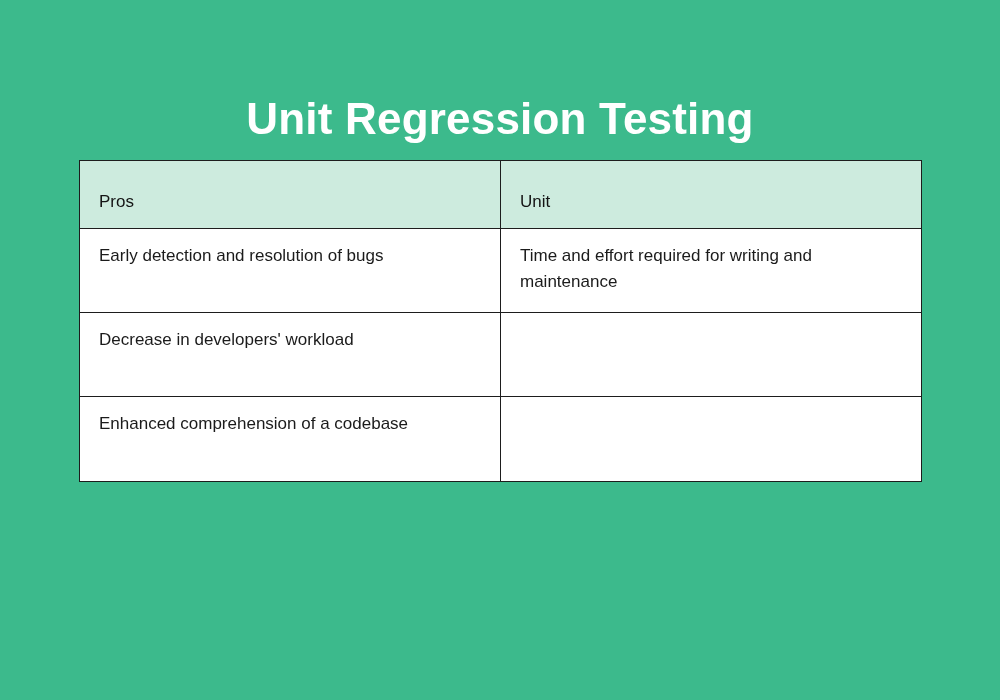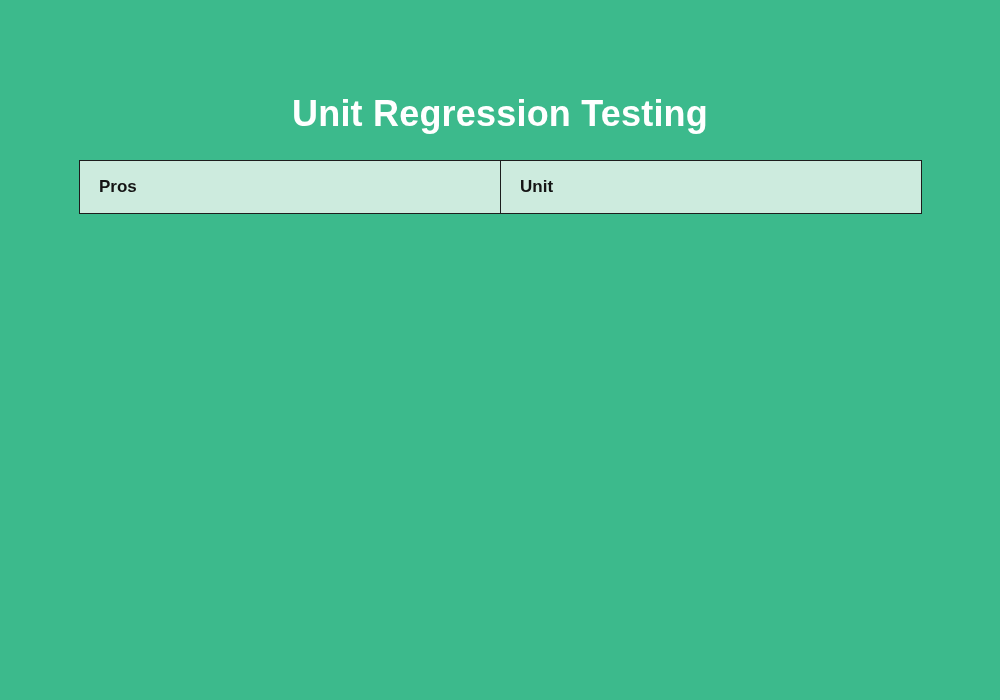--- a/index.html
+++ b/index.html
@@ -24,21 +24,21 @@
   }
 
   
   #title {
     position: absolute;
     left: 0;
     top: 68px;
     width: 1000px;
     text-align: center;
     color: #ffffff;
-    font-size: 36px;
+    font-size: 44px;
     font-weight: bold;
     letter-spacing: 0.2px;
     line-height: 44px;
     white-space: nowrap;
   }
 
   
   #table-wrap {
     position: absolute;
     left: 79px;
@@ -61,24 +61,24 @@
     border: 1.5px solid #1d1d1d;
     text-align: left;
     vertical-align: top;
     padding: 14px 18px 14px 19px;
     box-sizing: border-box;
   }
 
   table.compare thead th {
     background: #cdebde;
     font-size: 17px;
-    font-weight: bold;
+    font-weight: normal;
     color: #141414;
     height: 52px;
-    padding-top: 15px;
+    padding-top: 30px;
     padding-bottom: 15px;
     line-height: 22px;
   }
 
   table.compare tbody td {
     background: #ffffff;
     font-size: 17px;
     font-weight: normal;
     color: #1b1b1b;
     line-height: 26px;
@@ -106,17 +106,41 @@
         <col class="col-pros">
         <col class="col-cons">
       </colgroup>
       <thead>
         <tr>
           <th>Pros</th>
           <th>Unit</th>
         </tr>
       </thead>
       <tbody>
+        <tr>
+          <td>
+            <span class="cell-text">Early detection and resolution of bugs</span>
+          </td>
+          <td>
+            <span class="cell-text">Time and effort required for writing and maintenance</span>
+          </td>
+        </tr>
+        <tr>
+          <td>
+            <span class="cell-text">Decrease in developers' workload</span>
+          </td>
+          <td>
+            <span class="cell-text"></span>
+          </td>
+        </tr>
+        <tr>
+          <td>
+            <span class="cell-text">Enhanced comprehension of a codebase</span>
+          </td>
+          <td>
+            <span class="cell-text"></span>
+          </td>
+        </tr>
       </tbody>
     </table>
   </div>
 
 </div>
 
 </body></html>

